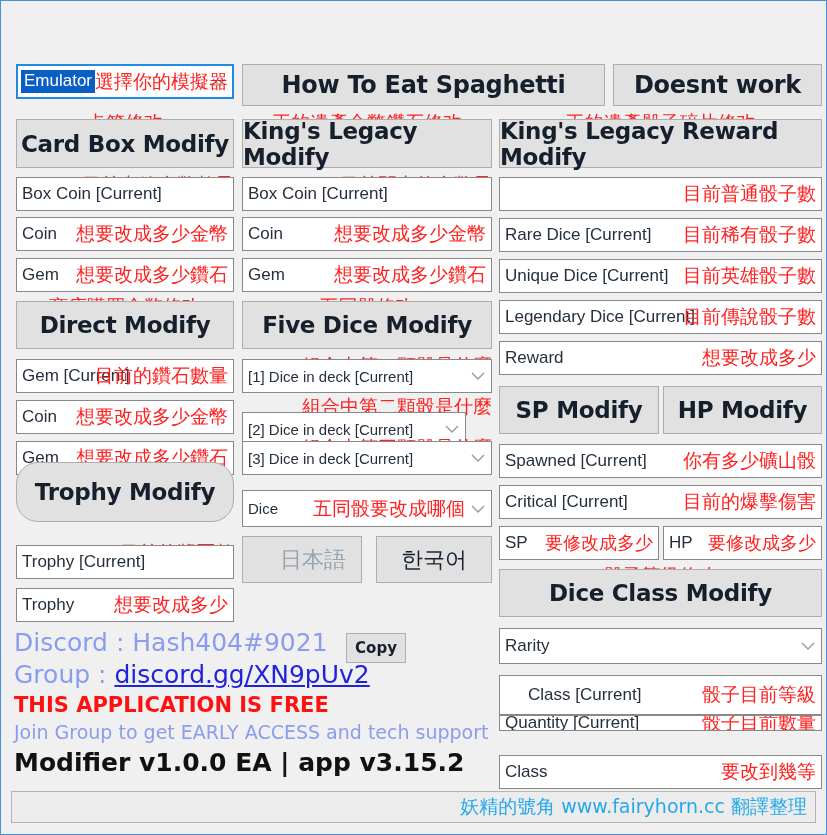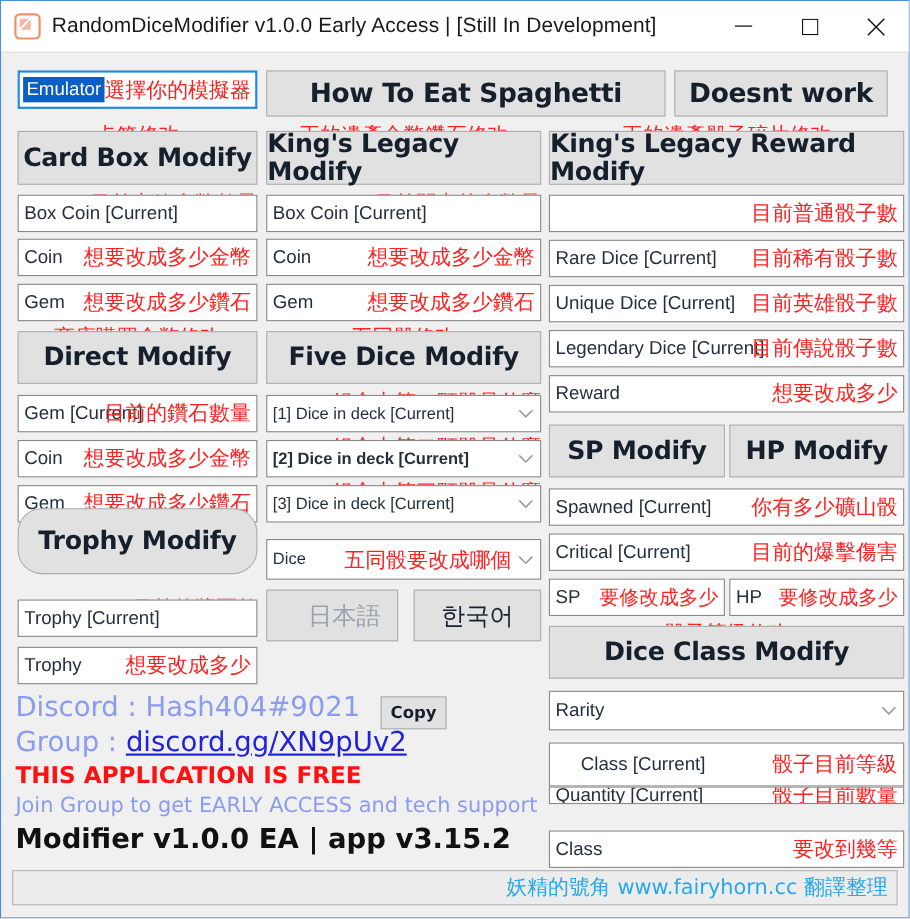--- a/index.html
+++ b/index.html
@@ -138,56 +138,34 @@
     font-size:22px;color:#17222e;
     font-family:"DejaVu Sans", sans-serif;
   }
   .lang.dim{color:#98a3b0;padding-left:22px;}
 </style>
 </head>
 <body>
 
 <div class="window">
 
-  <div class="titlebar">
-    <div class="app-icon"></div>
-    <div class="title-text">RandomDiceModifier v1.0.0 Early Access | [Still In Development]</div>
-    <div class="winbtns">
-      <div class="winbtn wide">
-        <svg width="16" height="2" viewBox="0 0 16 2">
-            <rect width="16" height="1.3" fill="#111"></rect>
-          </svg>
-      </div>
-      <div class="winbtn wide">
-        <svg width="15" height="15" viewBox="0 0 15 15">
-            <rect x="0.5" y="0.5" width="14" height="14" fill="none" stroke="#111" stroke-width="1.2"></rect>
-          </svg>
-      </div>
-      <div class="winbtn wide">
-        <svg width="17" height="17" viewBox="0 0 17 17">
-            <line x1="1" y1="1" x2="16" y2="16" stroke="#111" stroke-width="1.3"></line>
-            <line x1="16" y1="1" x2="1" y2="16" stroke="#111" stroke-width="1.3"></line>
-          </svg>
-      </div>
-    </div>
-  </div>
 
   <div class="client">
 
     <div class="combo-focus" style="left:14px;top:16px;width:218px;height:35px;">
       <span class="sel-text">Emulator</span>
       <span class="cn" style="position:absolute;right:4px;font-size:19px;color:#ff2020;font-family:'DejaVu Sans',sans-serif;white-space:nowrap;">選擇你的模擬器</span>
       <svg class="arrow" viewBox="0 0 14 9">
           <path d="M1 1.5 L7 7.5 L13 1.5" fill="none" stroke="#444" stroke-width="1.4"></path>
         </svg>
     </div>
 
     <div class="btn" style="left:240px;top:16px;width:363px;height:42px;font-size:24px;">How To Eat Spaghetti</div>
 
-    <div class="btn" style="left:611px;top:16px;width:194px;height:42px;font-size:24px;text-align:right;">Doesnt work</div>
+    <div class="btn" style="left:611px;top:16px;width:209px;height:42px;font-size:24px;text-align:right;">Doesnt work</div>
 
     <div class="note" style="left:14px;top:62px;width:218px;">卡箱修改</div>
     <div class="btn" style="left:14px;top:71px;width:218px;height:49px;font-size:23px;">Card Box Modify</div>
 
     <div class="note" style="left:14px;top:124px;width:218px;text-align:right;">目前卡箱金幣數量</div>
     <div class="field" style="left:14px;top:129px;width:218px;height:34px;">
       <span class="ph">Box Coin [Current]</span>
     </div>
 
     <div class="field" style="left:14px;top:169px;width:218px;height:34px;">
@@ -267,21 +245,21 @@
 
     <div class="note" style="left:240px;top:305px;width:250px;text-align:right;">組合中第一顆骰是什麼</div>
     <div class="field small hasarrow" style="left:240px;top:311px;width:250px;height:34px;">
       <span class="ph">[1] Dice in deck [Current]</span>
       <svg class="arrow" viewBox="0 0 14 9">
           <path d="M1 1.5 L7 7.5 L13 1.5" fill="none" stroke="#444" stroke-width="1.4"></path>
         </svg>
     </div>
 
     <div class="note" style="left:240px;top:346px;width:250px;text-align:right;">組合中第二顆骰是什麼</div>
-    <div class="field small hasarrow" style="left:240px;top:352px;width:250px;height:34px;font-weight:bold;">
+    <div class="field small hasarrow" style="left:240px;top:364px;width:224px;height:34px;">
       <span class="ph">[2] Dice in deck [Current]</span>
       <svg class="arrow" viewBox="0 0 14 9">
           <path d="M1 1.5 L7 7.5 L13 1.5" fill="none" stroke="#444" stroke-width="1.4"></path>
         </svg>
     </div>
 
     <div class="note" style="left:240px;top:387px;width:250px;text-align:right;">組合中第三顆骰是什麼</div>
     <div class="field small hasarrow" style="left:240px;top:393px;width:250px;height:34px;">
       <span class="ph">[3] Dice in deck [Current]</span>
       <svg class="arrow" viewBox="0 0 14 9">

